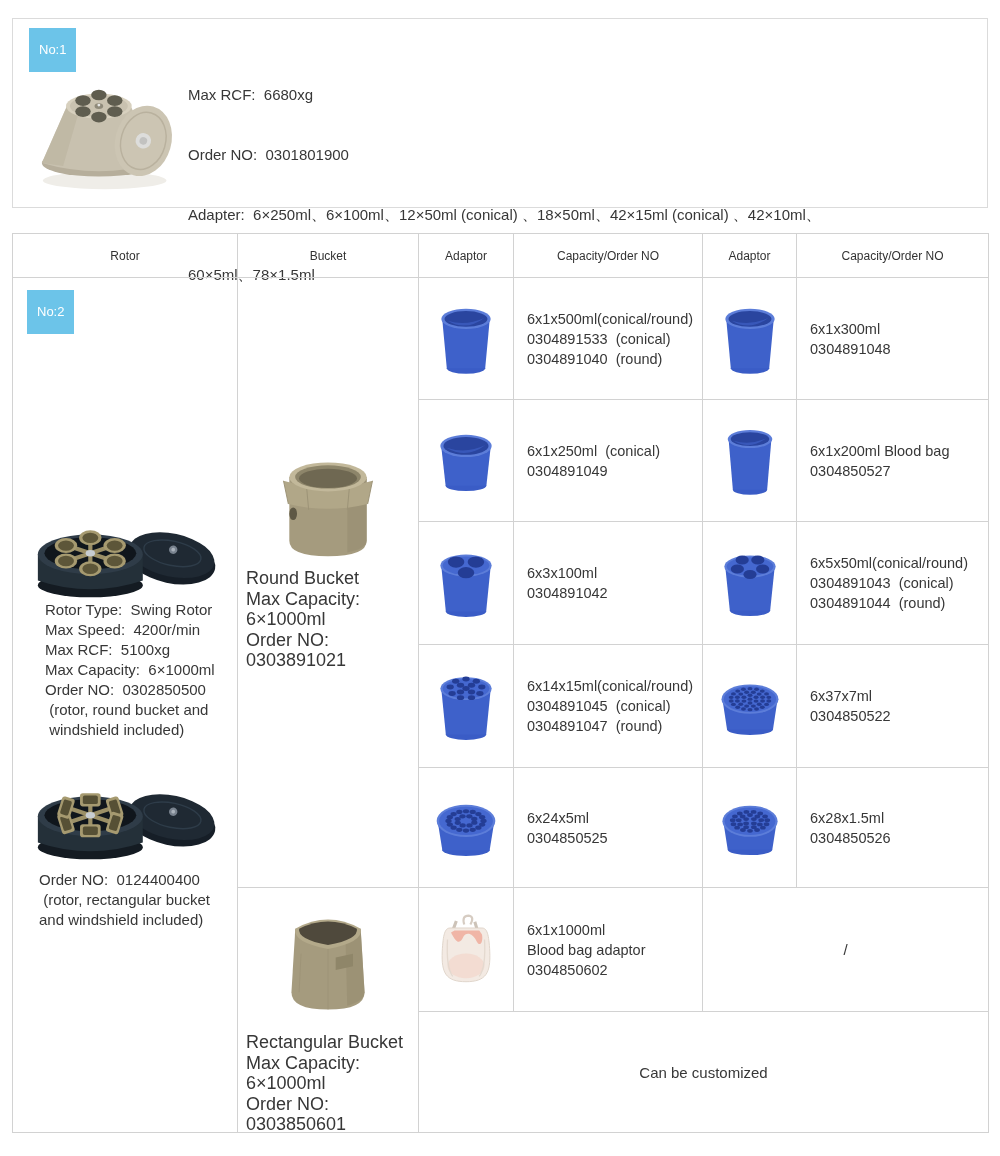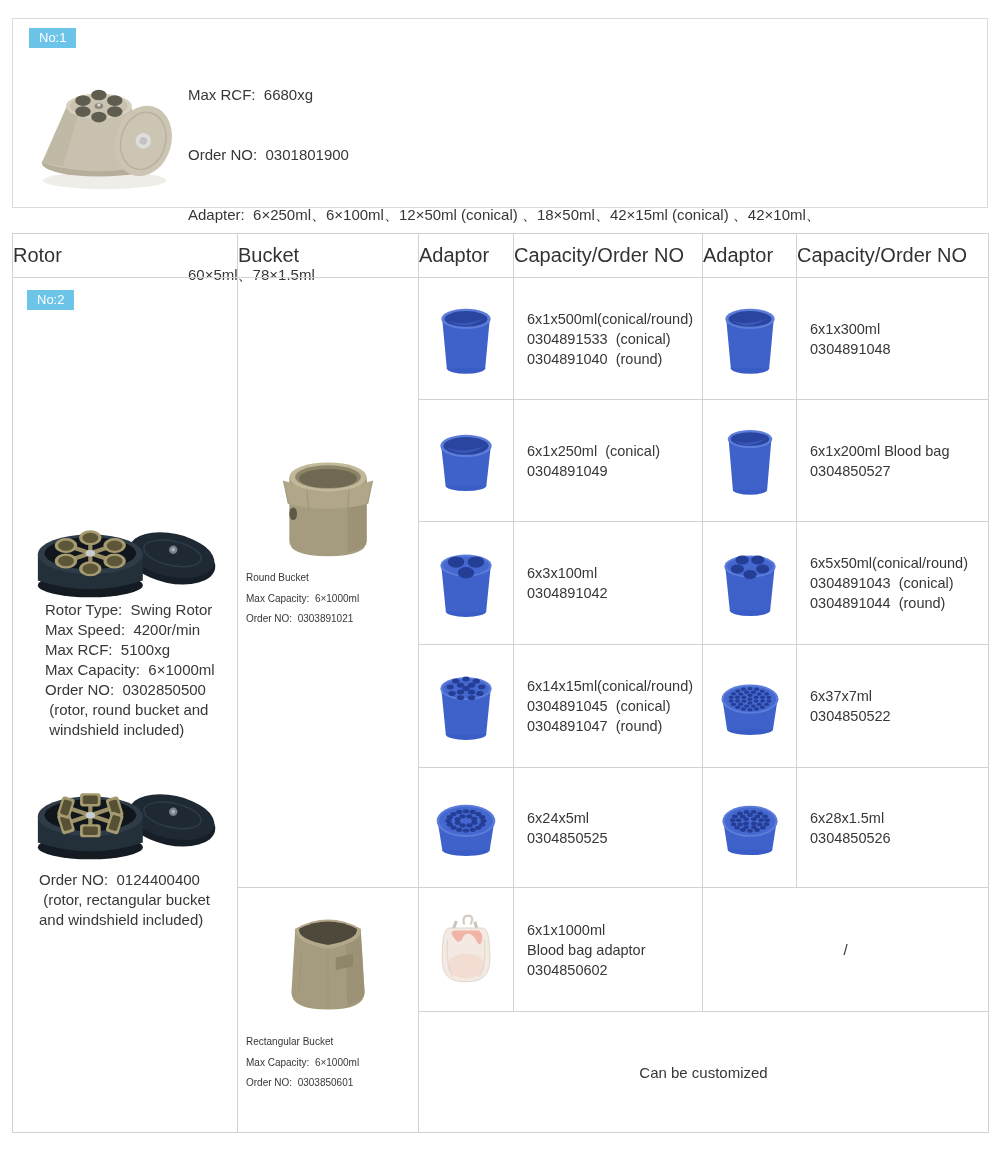--- a/index.html
+++ b/index.html
@@ -4,51 +4,51 @@
 <style>
   *{box-sizing:border-box}
   html,body{margin:0;padding:0}
   body{width:1000px;height:1156px;background:#ffffff;position:relative;
        font-family:"Liberation Sans",sans-serif;color:#373737}
 
   
   .card{position:absolute;left:12px;top:18px;width:976px;height:190px;
         border:1px solid #dbdbdb;background:#fff}
   .badge{display:inline-block;background:#6cc4e9;color:#fff;font-size:13px;
-         line-height:20px;padding:0 10px}
+         line-height:20px;padding:12px 10px}
   .card-badge{position:absolute;left:16px;top:9px}
   .card-img{position:absolute;left:24px;top:32px;width:145px;height:145px}
   .card-text{position:absolute;left:175px;top:26px;width:790px;font-size:15px;
              line-height:20px;white-space:pre-wrap}
 
   
   table.spec{position:absolute;left:12px;top:233px;width:976px;
              border-collapse:collapse;table-layout:fixed}
   .spec th,.spec td{border:1px solid #d2d2d2;padding:0;vertical-align:middle}
-  .spec th{height:44px;font-size:20px;font-weight:400;color:#333;text-align:left}
+  .spec th{height:44px;font-size:12px;font-weight:400;color:#333;text-align:center}
   tr.r1{height:122px} tr.r2{height:122px} tr.r3{height:123px} tr.r4{height:123px}
   tr.r5{height:120px} tr.r6{height:124px} tr.r7{height:121px}
 
   td.adap{text-align:center}
   td.cap{font-size:14.5px;line-height:20px;padding:0 4px 0 13px;white-space:pre-wrap}
   td.center-cell{text-align:center;font-size:15px}
   td.top{vertical-align:top}
 
   .cellwrap{position:relative;width:100%}
   .rotor-wrap{height:853px}
   .b1-wrap{height:608px}
   .b2-wrap{height:243px}
   .abs{position:absolute}
   .rimg{left:0;width:100%;text-align:center}
   .rc-badge{left:14px;top:12px}
   .rc-img1{top:220px}
   .rc-text1{left:32px;top:322px;font-size:15px;line-height:20px;white-space:pre-wrap}
   .rc-img2{top:482px}
   .rc-text2{left:26px;top:592px;font-size:15px;line-height:20px;white-space:pre-wrap}
-  .bk-text{left:8px;right:2px;font-size:10px;line-height:20.5px;white-space:pre-wrap}
+  .bk-text{left:8px;right:2px;font-size:18px;line-height:20.5px;white-space:pre-wrap}
   .b1-img{top:168px}
   .b1-text{top:290px}
   .b2-img{top:8px}
   .b2-text{top:144px}
   svg{display:inline-block;vertical-align:middle}
 </style>
 </head>
 <body>
 
 <div class="card">

